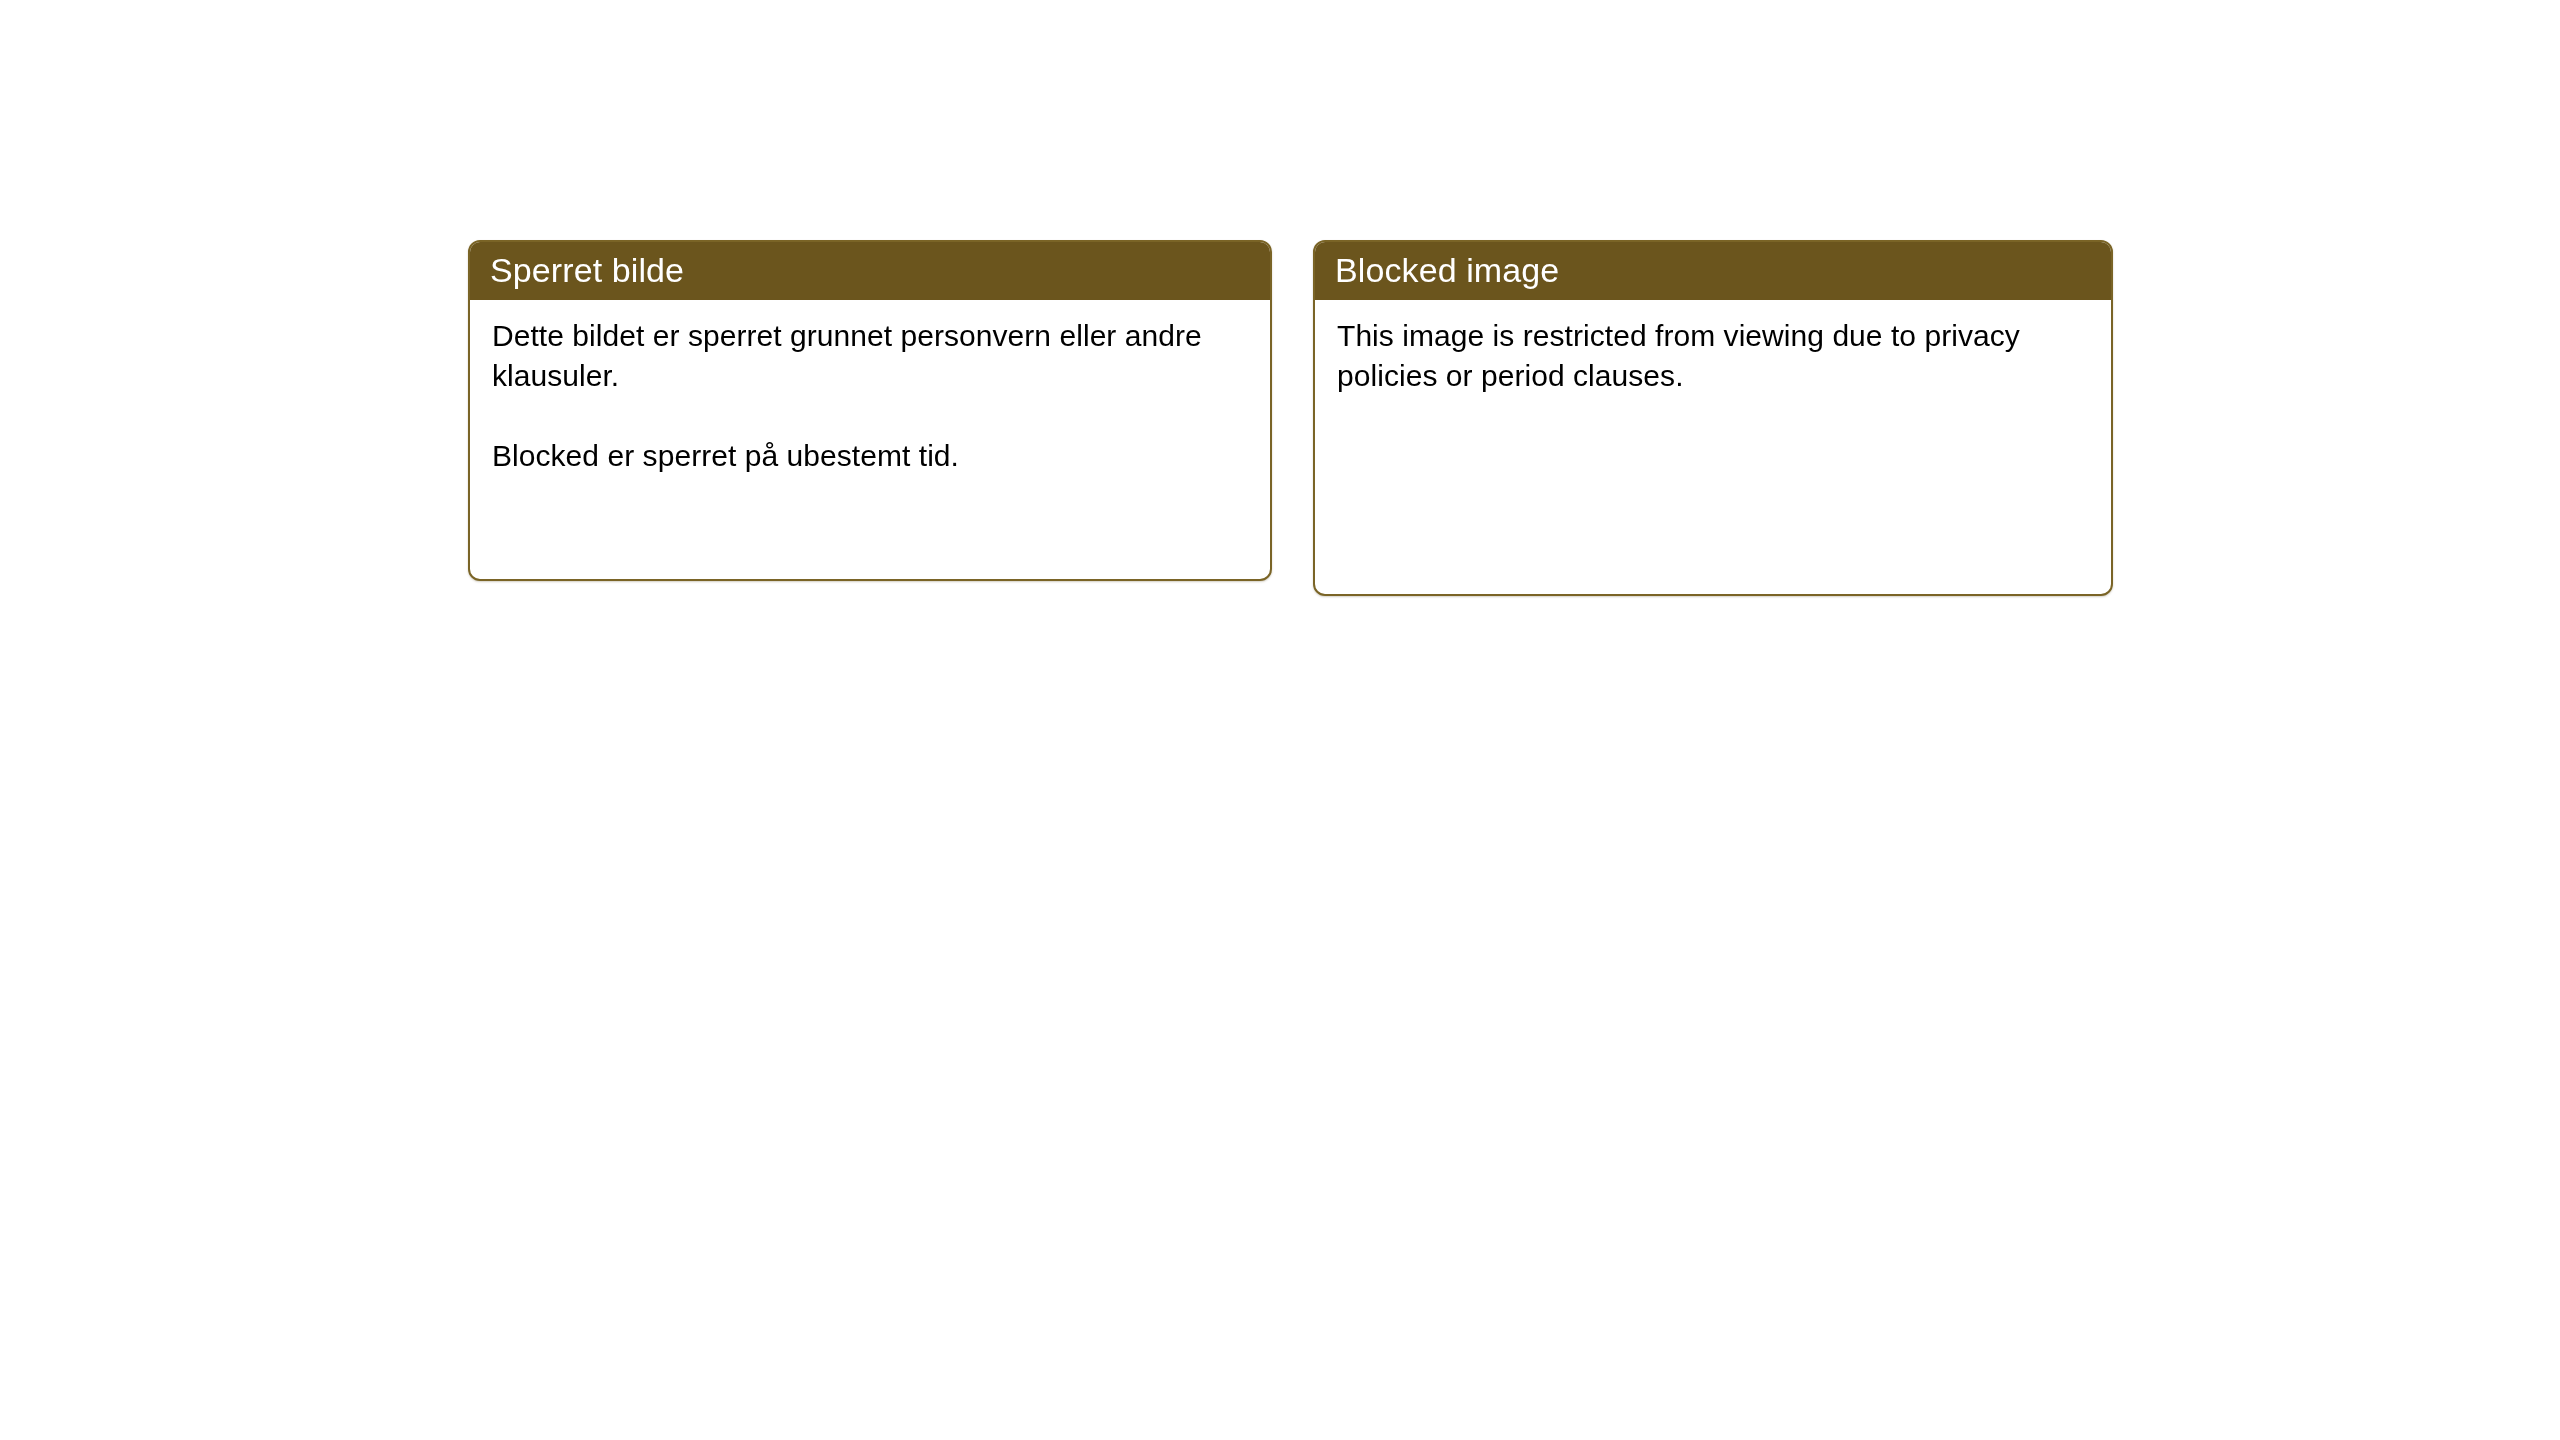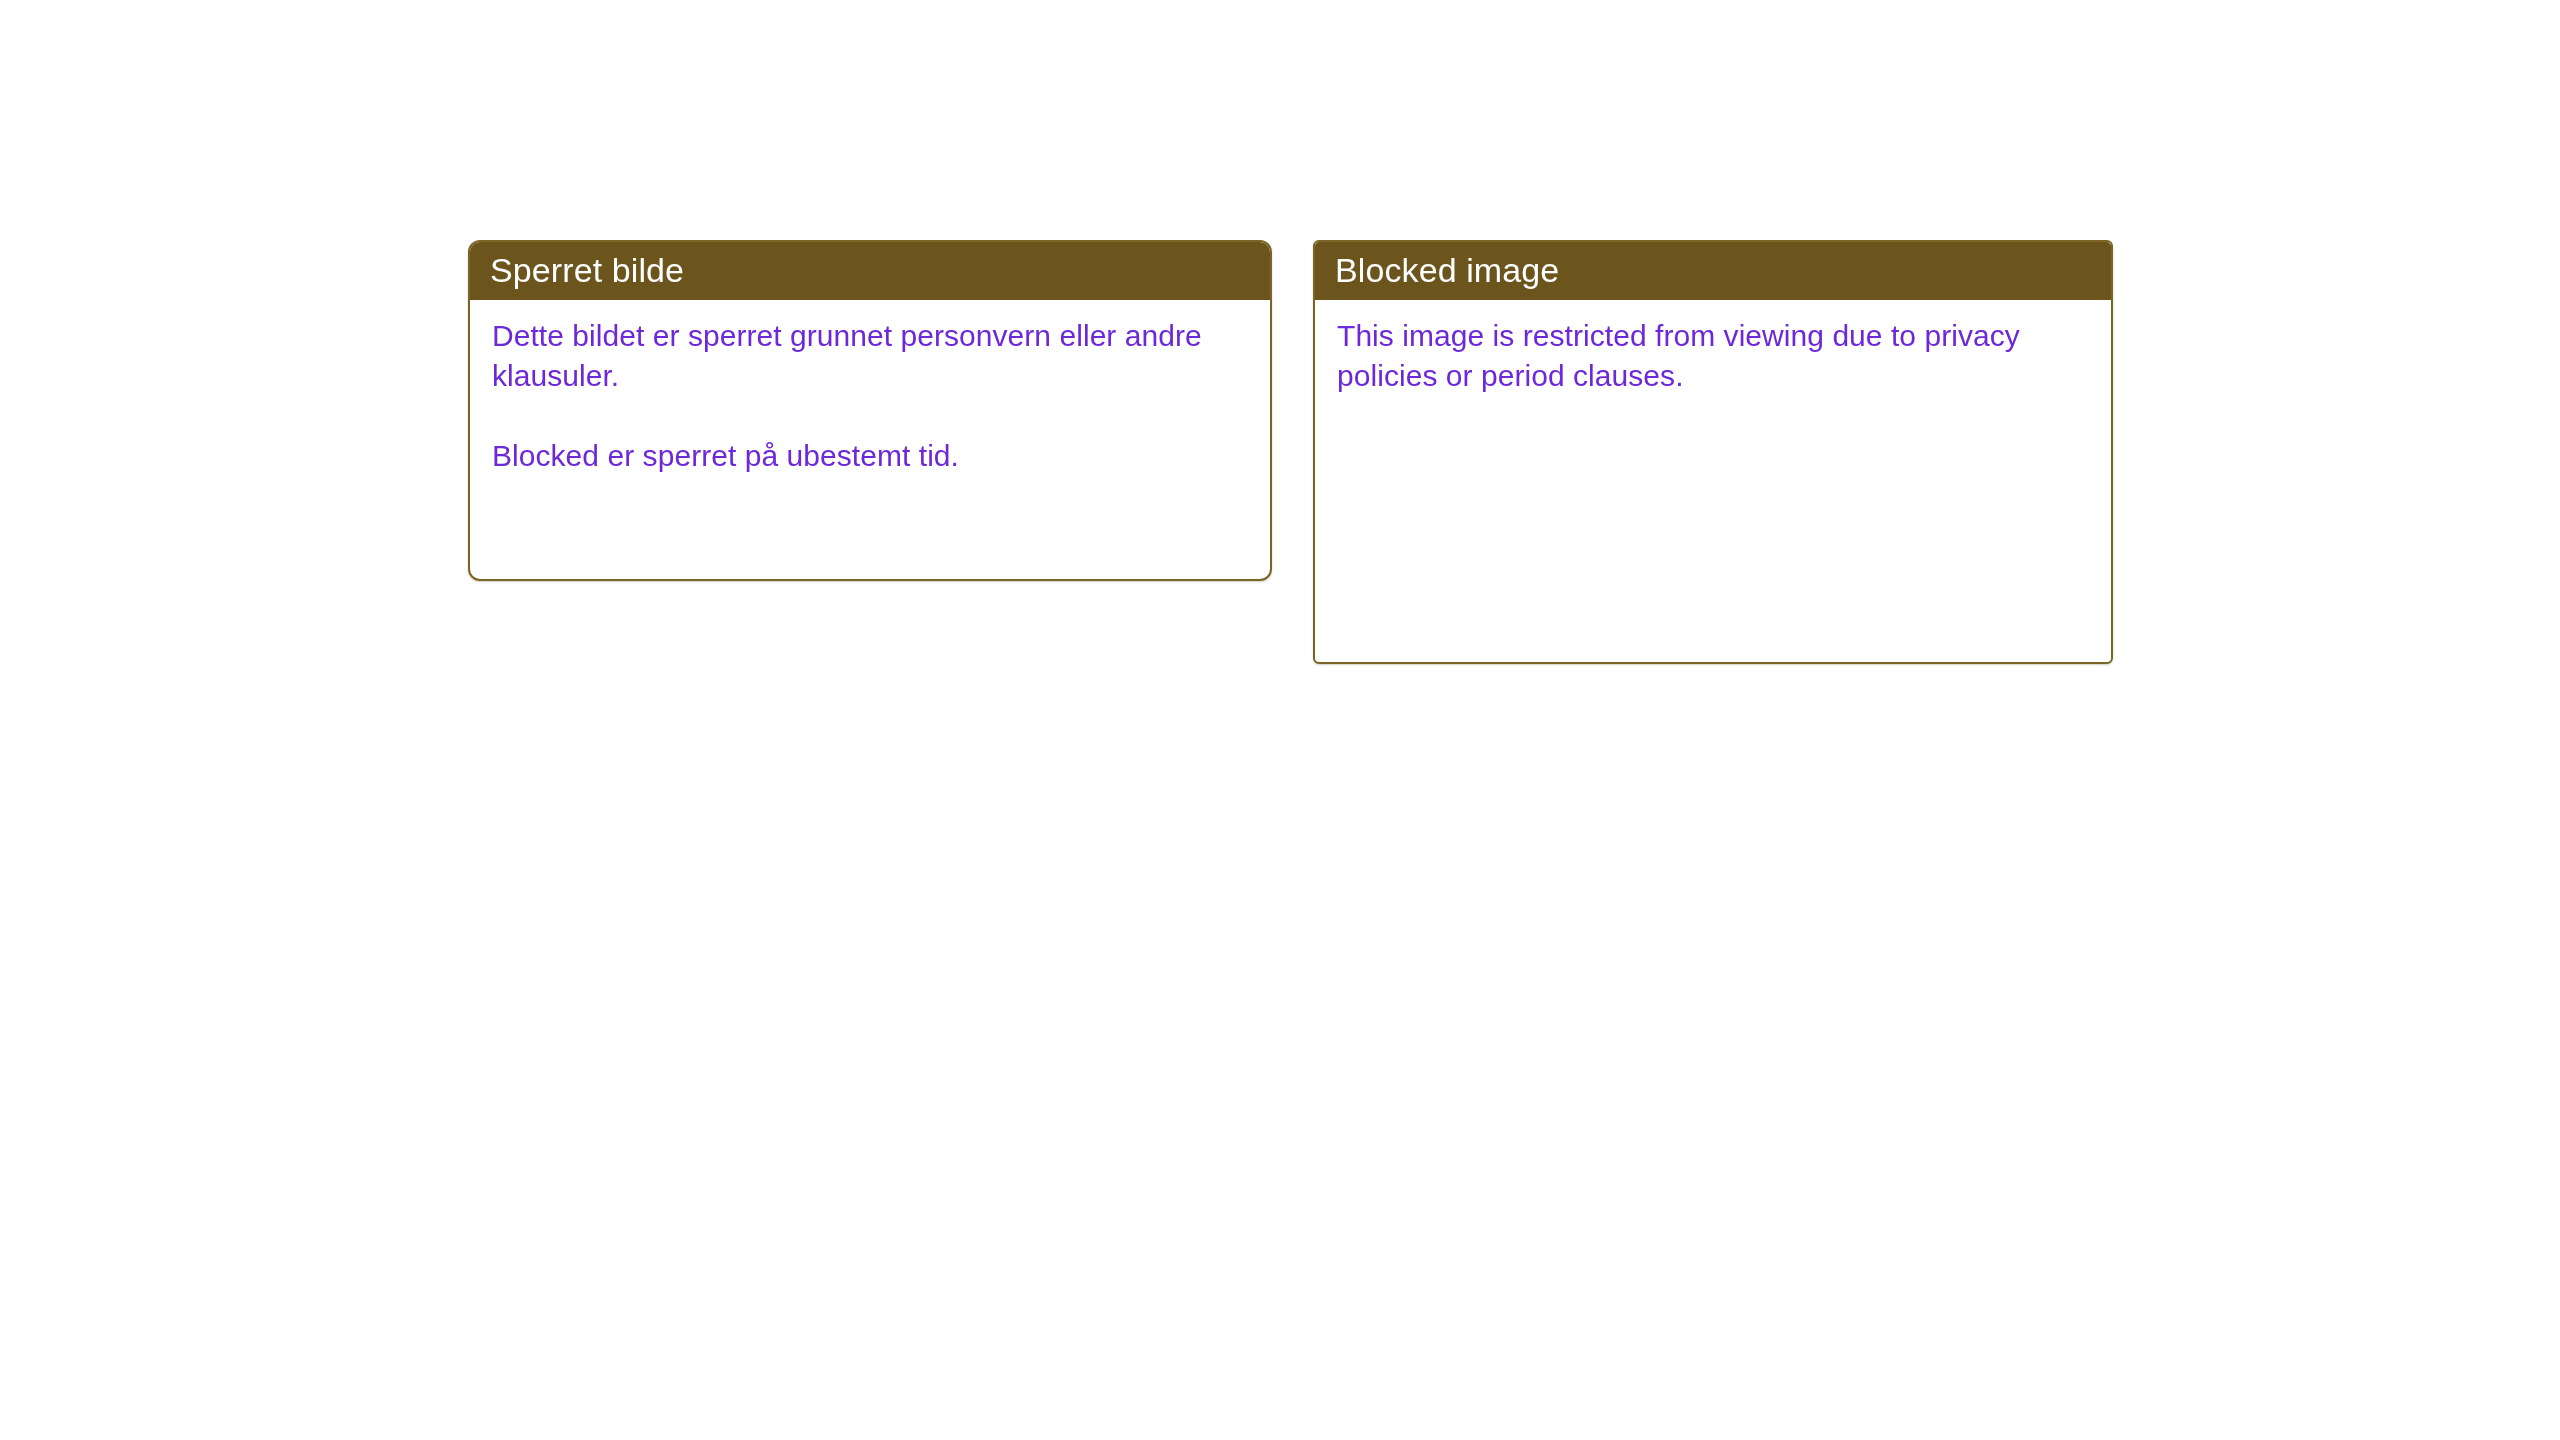--- a/index.html
+++ b/index.html
@@ -33,22 +33,21 @@
 
   .notice-card.card-no {
     left: 468px;
     width: 804px;
     height: 341px;
   }
 
   .notice-card.card-en {
     left: 1313px;
     width: 800px;
-    height: 424px;
-    border-radius: 6px;
+    height: 356px;
   }
 
   .card-header {
     height: 60px;
     background: #6b551d;
     display: flex;
     align-items: center;
     padding: 0 0 0 22px;
     margin: -2px -2px 0 -2px;
     border-top-left-radius: 11px;
@@ -62,21 +61,21 @@
     line-height: 38px;
     letter-spacing: 0.1px;
     white-space: nowrap;
   }
 
   .card-body {
     padding: 16px 22px 0 22px;
   }
 
   .card-paragraph {
-    color: #6d28d9;
+    color: #000000;
     font-size: 30px;
     line-height: 40px;
     margin: 0;
     letter-spacing: 0.05px;
   }
 
   .card-paragraph + .card-paragraph {
     margin-top: 40px;
   }
 </style>

